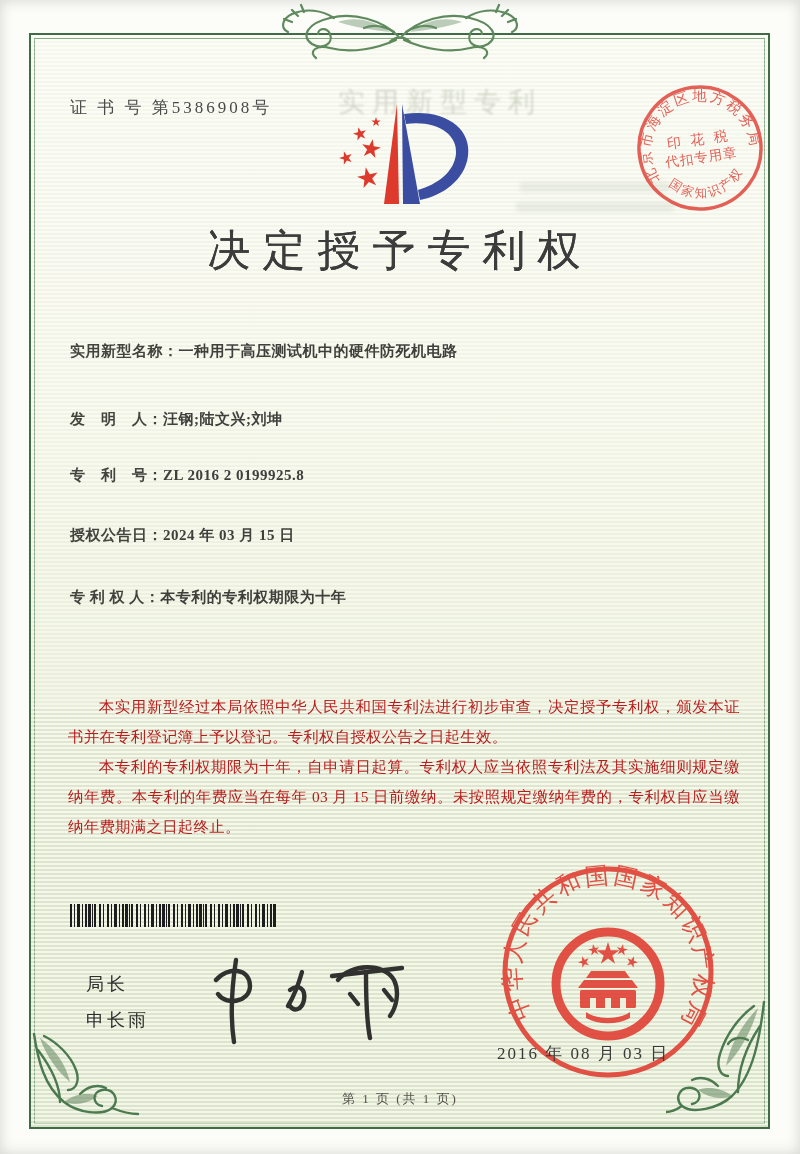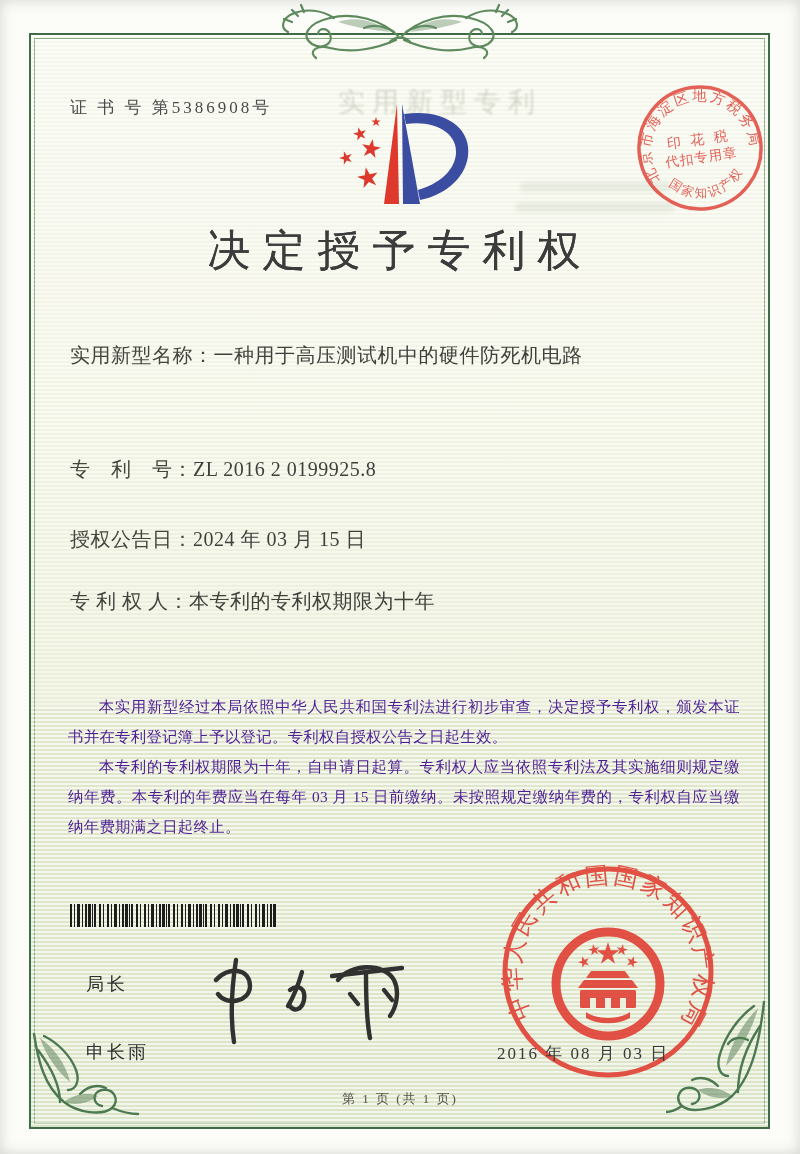--- a/index.html
+++ b/index.html
@@ -13,23 +13,23 @@
         opacity:.5;pointer-events:none;}
   .texture2{position:absolute;left:0;bottom:0;right:0;height:420px;
         background:repeating-linear-gradient(180deg,rgba(255,255,255,.5) 0px,rgba(255,255,255,.5) 2px,rgba(160,180,130,.22) 2px,rgba(160,180,130,.22) 4px);
         opacity:.55;pointer-events:none;}
   .abs{position:absolute;}
   .cert-no{left:70px;top:96px;font-size:17px;letter-spacing:3px;color:#4a4a4a;}
   .ghost-title{left:338px;top:84px;font-size:27px;letter-spacing:7px;color:rgba(125,138,110,.30);filter:blur(1px);}
   .ghost-smudge{background:rgba(150,165,140,.16);filter:blur(2px);border-radius:3px;}
   .doc-title{left:0;top:222px;width:800px;text-align:center;font-size:43px;letter-spacing:12px;
              color:#3c3c3c;font-weight:500;text-shadow:0 0 .5px #3c3c3c;}
-  .field{left:70px;width:672px;font-size:20px;color:#3f3f3c;letter-spacing:.5px;}
+  .field{left:70px;width:672px;font-size:15px;color:#3f3f3c;letter-spacing:.5px;font-weight:bold;}
   .field .lbl{color:#44443f;}
-  .paras{left:68px;top:692px;width:672px;font-size:15.4px;line-height:30px;color:#4c1d95;
+  .paras{left:68px;top:692px;width:672px;font-size:15.4px;line-height:30px;color:#b91c1c;
          text-align:justify;letter-spacing:.3px;}
   .paras p{margin:0;text-indent:2em;}
   .barcode{left:70px;top:904px;width:224px;height:23px;overflow:hidden;white-space:nowrap;}
   .signoff{left:86px;font-size:18px;font-family:"Liberation Sans","DejaVu Sans",sans-serif;
            color:#2e2e2e;letter-spacing:3px;}
   .seal-date{left:497px;top:1042px;font-size:17px;letter-spacing:2px;color:#3a3a3a;z-index:6;}
   .footer{left:0;top:1090px;width:800px;text-align:center;font-size:13px;letter-spacing:2px;color:#55524b;}
   svg{display:block;}
   .seal-wrap{left:498px;top:862px;z-index:5;opacity:.88;}
   .stamp-wrap{left:630px;top:78px;opacity:.85;}
@@ -157,39 +157,42 @@
         <text x="70" y="84" text-anchor="middle" font-size="13.5" letter-spacing="1" font-family="Liberation Serif,serif">代扣专用章</text>
       </g>
     </svg>
   </div>
 
   <div class="abs doc-title">决定授予专利权</div>
 
   <div class="abs field" style="top:342px;">
     <span class="lbl">实用新型名称：</span><span>一种用于高压测试机中的硬件防死机电路</span>
   </div>
-  <div class="abs field" style="top:456px;">
+  <div class="abs field" style="top:410px;">
+    <span class="lbl">发　明　人：</span><span>汪钢;陆文兴;刘坤</span>
+  </div>
+  <div class="abs field" style="top:466px;">
     <span class="lbl">专　利　号：</span><span>ZL 2016 2 0199925.8</span>
   </div>
   <div class="abs field" style="top:526px;">
     <span class="lbl">授权公告日：</span><span>2024 年 03 月 15 日</span>
   </div>
   <div class="abs field" style="top:588px;">
     <span class="lbl">专 利 权 人：</span><span>本专利的专利权期限为十年</span>
   </div>
 
   <div class="abs paras">
     <p>本实用新型经过本局依照中华人民共和国专利法进行初步审查，决定授予专利权，颁发本证书并在专利登记簿上予以登记。专利权自授权公告之日起生效。</p>
     <p>本专利的专利权期限为十年，自申请日起算。专利权人应当依照专利法及其实施细则规定缴纳年费。本专利的年费应当在每年 03 月 15 日前缴纳。未按照规定缴纳年费的，专利权自应当缴纳年费期满之日起终止。</p>
   </div>
 
   <div class="abs barcode"><span style="display:inline-block;vertical-align:top;width:2px;height:23px;background:#1d1d1d;margin-right:2px"></span><span style="display:inline-block;vertical-align:top;width:1px;height:23px;background:#1d1d1d;margin-right:2px"></span><span style="display:inline-block;vertical-align:top;width:3px;height:23px;background:#1d1d1d;margin-right:2px"></span><span style="display:inline-block;vertical-align:top;width:1px;height:23px;background:#1d1d1d;margin-right:2px"></span><span style="display:inline-block;vertical-align:top;width:2px;height:23px;background:#1d1d1d;margin-right:1px"></span><span style="display:inline-block;vertical-align:top;width:3px;height:23px;background:#1d1d1d;margin-right:1px"></span><span style="display:inline-block;vertical-align:top;width:1px;height:23px;background:#1d1d1d;margin-right:1px"></span><span style="display:inline-block;vertical-align:top;width:2px;height:23px;background:#1d1d1d;margin-right:3px"></span><span style="display:inline-block;vertical-align:top;width:2px;height:23px;background:#1d1d1d;margin-right:2px"></span><span style="display:inline-block;vertical-align:top;width:1px;height:23px;background:#1d1d1d;margin-right:3px"></span><span style="display:inline-block;vertical-align:top;width:2px;height:23px;background:#1d1d1d;margin-right:2px"></span><span style="display:inline-block;vertical-align:top;width:1px;height:23px;background:#1d1d1d;margin-right:2px"></span><span style="display:inline-block;vertical-align:top;width:3px;height:23px;background:#1d1d1d;margin-right:2px"></span><span style="display:inline-block;vertical-align:top;width:1px;height:23px;background:#1d1d1d;margin-right:2px"></span><span style="display:inline-block;vertical-align:top;width:2px;height:23px;background:#1d1d1d;margin-right:1px"></span><span style="display:inline-block;vertical-align:top;width:3px;height:23px;background:#1d1d1d;margin-right:1px"></span><span style="display:inline-block;vertical-align:top;width:1px;height:23px;background:#1d1d1d;margin-right:1px"></span><span style="display:inline-block;vertical-align:top;width:2px;height:23px;background:#1d1d1d;margin-right:3px"></span><span style="display:inline-block;vertical-align:top;width:2px;height:23px;background:#1d1d1d;margin-right:2px"></span><span style="display:inline-block;vertical-align:top;width:1px;height:23px;background:#1d1d1d;margin-right:3px"></span><span style="display:inline-block;vertical-align:top;width:2px;height:23px;background:#1d1d1d;margin-right:2px"></span><span style="display:inline-block;vertical-align:top;width:1px;height:23px;background:#1d1d1d;margin-right:2px"></span><span style="display:inline-block;vertical-align:top;width:3px;height:23px;background:#1d1d1d;margin-right:2px"></span><span style="display:inline-block;vertical-align:top;width:1px;height:23px;background:#1d1d1d;margin-right:2px"></span><span style="display:inline-block;vertical-align:top;width:2px;height:23px;background:#1d1d1d;margin-right:1px"></span><span style="display:inline-block;vertical-align:top;width:3px;height:23px;background:#1d1d1d;margin-right:1px"></span><span style="display:inline-block;vertical-align:top;width:1px;height:23px;background:#1d1d1d;margin-right:1px"></span><span style="display:inline-block;vertical-align:top;width:2px;height:23px;background:#1d1d1d;margin-right:3px"></span><span style="display:inline-block;vertical-align:top;width:2px;height:23px;background:#1d1d1d;margin-right:2px"></span><span style="display:inline-block;vertical-align:top;width:1px;height:23px;background:#1d1d1d;margin-right:3px"></span><span style="display:inline-block;vertical-align:top;width:2px;height:23px;background:#1d1d1d;margin-right:2px"></span><span style="display:inline-block;vertical-align:top;width:1px;height:23px;background:#1d1d1d;margin-right:2px"></span><span style="display:inline-block;vertical-align:top;width:3px;height:23px;background:#1d1d1d;margin-right:2px"></span><span style="display:inline-block;vertical-align:top;width:1px;height:23px;background:#1d1d1d;margin-right:2px"></span><span style="display:inline-block;vertical-align:top;width:2px;height:23px;background:#1d1d1d;margin-right:1px"></span><span style="display:inline-block;vertical-align:top;width:3px;height:23px;background:#1d1d1d;margin-right:1px"></span><span style="display:inline-block;vertical-align:top;width:1px;height:23px;background:#1d1d1d;margin-right:1px"></span><span style="display:inline-block;vertical-align:top;width:2px;height:23px;background:#1d1d1d;margin-right:3px"></span><span style="display:inline-block;vertical-align:top;width:2px;height:23px;background:#1d1d1d;margin-right:2px"></span><span style="display:inline-block;vertical-align:top;width:1px;height:23px;background:#1d1d1d;margin-right:3px"></span><span style="display:inline-block;vertical-align:top;width:2px;height:23px;background:#1d1d1d;margin-right:2px"></span><span style="display:inline-block;vertical-align:top;width:1px;height:23px;background:#1d1d1d;margin-right:2px"></span><span style="display:inline-block;vertical-align:top;width:3px;height:23px;background:#1d1d1d;margin-right:2px"></span><span style="display:inline-block;vertical-align:top;width:1px;height:23px;background:#1d1d1d;margin-right:2px"></span><span style="display:inline-block;vertical-align:top;width:2px;height:23px;background:#1d1d1d;margin-right:1px"></span><span style="display:inline-block;vertical-align:top;width:3px;height:23px;background:#1d1d1d;margin-right:1px"></span><span style="display:inline-block;vertical-align:top;width:1px;height:23px;background:#1d1d1d;margin-right:1px"></span><span style="display:inline-block;vertical-align:top;width:2px;height:23px;background:#1d1d1d;margin-right:3px"></span><span style="display:inline-block;vertical-align:top;width:2px;height:23px;background:#1d1d1d;margin-right:2px"></span><span style="display:inline-block;vertical-align:top;width:1px;height:23px;background:#1d1d1d;margin-right:3px"></span><span style="display:inline-block;vertical-align:top;width:2px;height:23px;background:#1d1d1d;margin-right:2px"></span><span style="display:inline-block;vertical-align:top;width:1px;height:23px;background:#1d1d1d;margin-right:2px"></span><span style="display:inline-block;vertical-align:top;width:3px;height:23px;background:#1d1d1d;margin-right:2px"></span><span style="display:inline-block;vertical-align:top;width:1px;height:23px;background:#1d1d1d;margin-right:2px"></span><span style="display:inline-block;vertical-align:top;width:2px;height:23px;background:#1d1d1d;margin-right:1px"></span><span style="display:inline-block;vertical-align:top;width:3px;height:23px;background:#1d1d1d;margin-right:1px"></span></div>
 
   <div class="abs signoff" style="top:972px;">局长</div>
-  <div class="abs signoff" style="top:1040px;text-align:right;">申长雨</div>
+  <div class="abs signoff" style="top:1008px;text-align:right;">申长雨</div>
 
   <div class="abs sig-wrap">
     <svg width="236" height="104" viewBox="0 0 236 104">
       <g stroke="#222" stroke-width="4.4" fill="none" stroke-linecap="round" stroke-linejoin="round" opacity=".92">
         <path d="M44,14 C40,40 38,70 42,96"></path>
         <path d="M24,34 C36,20 58,22 58,40 C58,56 34,60 26,48"></path>
         <path d="M110,26 C106,40 102,50 96,60"></path>
         <path d="M98,44 C106,38 114,42 112,54 C110,64 102,66 98,60"></path>
         <path d="M146,34 C158,18 192,16 202,34 C208,46 204,62 198,70"></path>
         <path d="M140,30 L210,22"></path>

